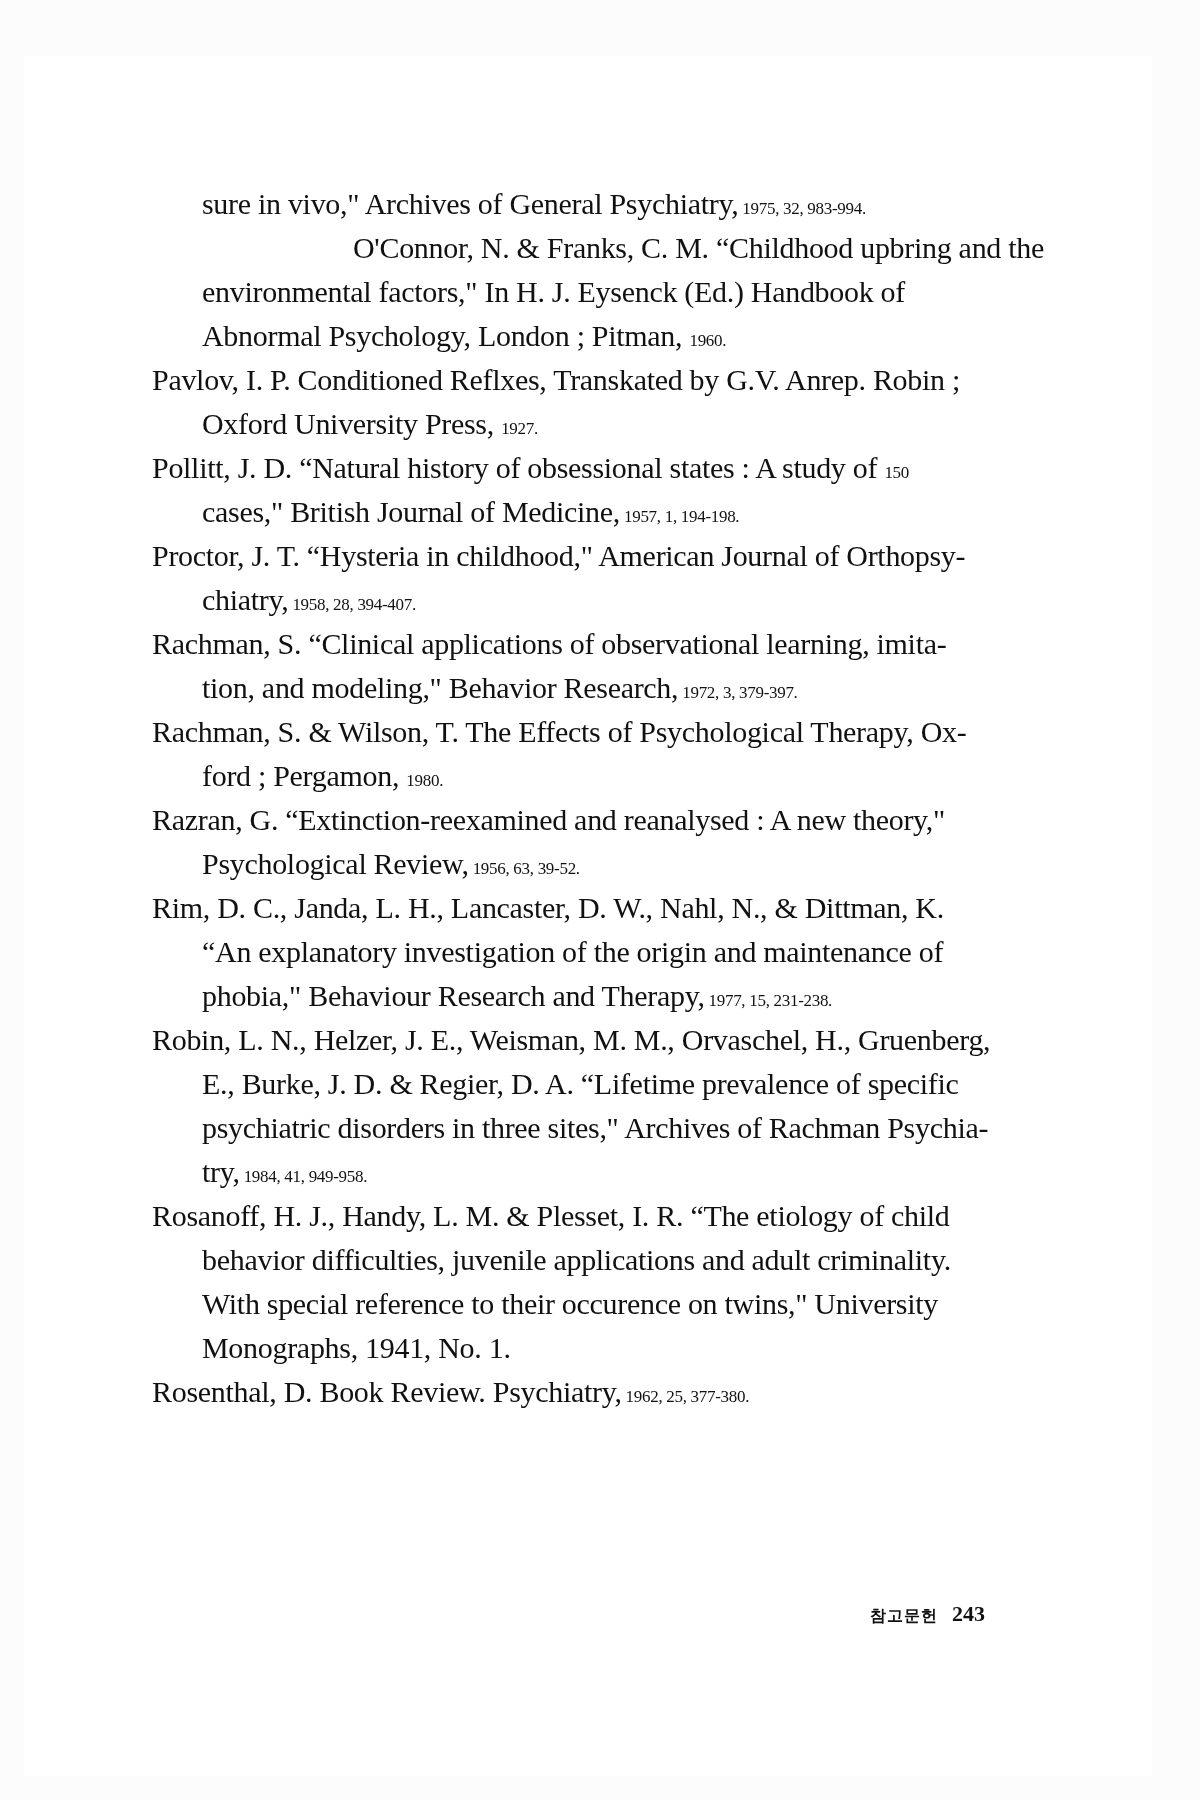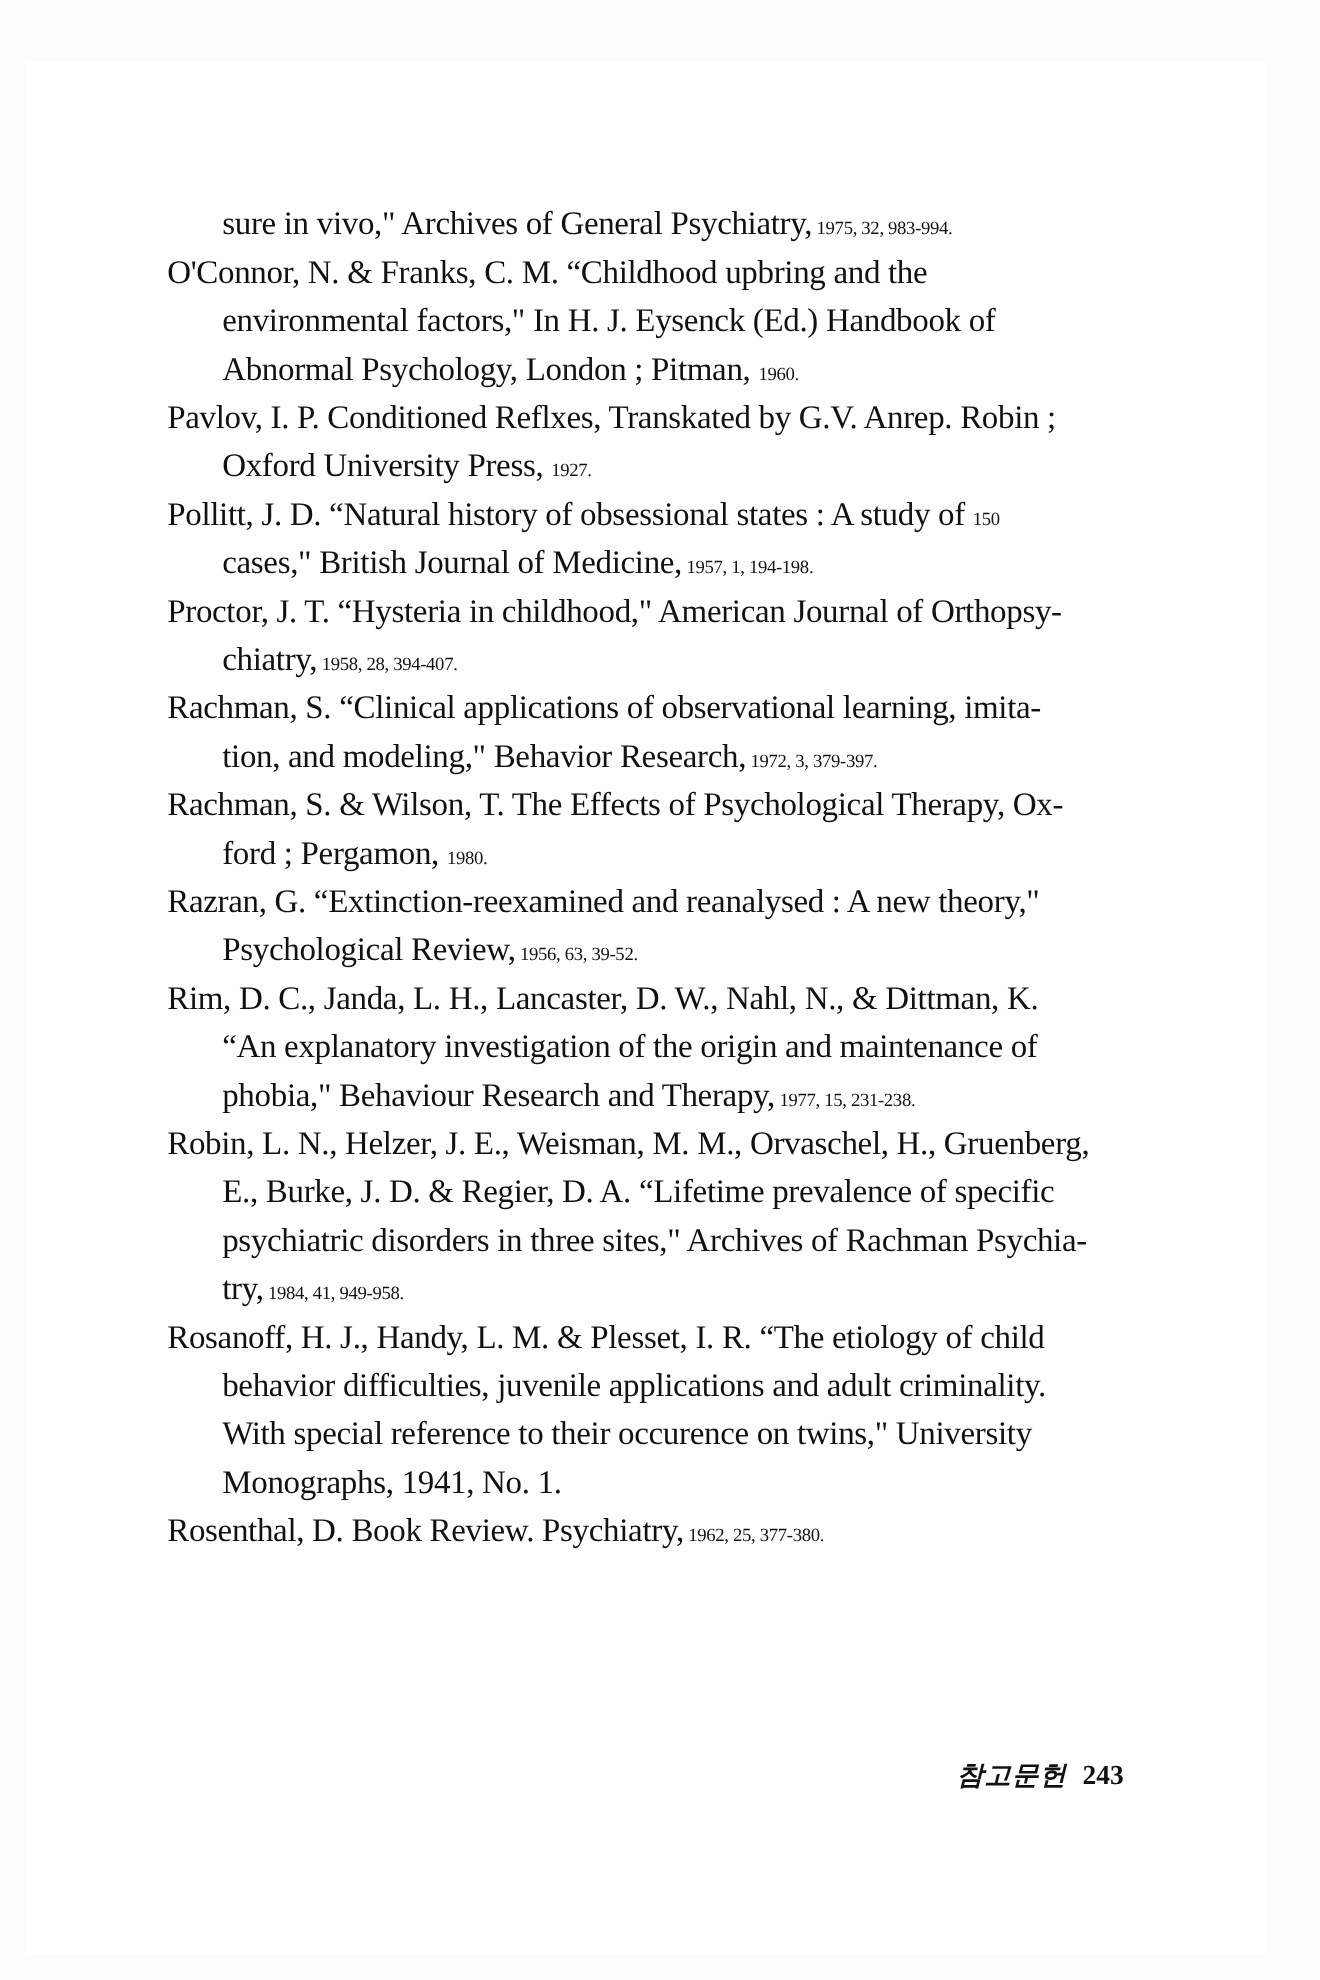--- a/index.html
+++ b/index.html
@@ -33,34 +33,34 @@
     position: absolute;
     white-space: nowrap;
     font-size: 30px;
     line-height: 36px;
     letter-spacing: -0.3px;
   }
   .line.indent { left: 50px; }
   .line.first { left: 0; }
   .line.justify {
     display: flex;
-    justify-content: flex-start;
+    justify-content: flex-end;
   }
   .it { }
   .num { font-size: 17px; }
   .footer {
     position: absolute;
     top: 1598px;
     left: 870px;
     font-size: 26px;
     font-weight: bold;
     white-space: nowrap;
   }
-  .footer .title { font-family: "DejaVu Sans", sans-serif; font-size: 24px; letter-spacing: 1px; font-style: italic; }
-  .footer .pg { margin-left: 14px; font-family: "Liberation Serif", serif; font-size: 25px; }
+  .footer .title { font-family: "DejaVu Sans", sans-serif; font-size: 16px; letter-spacing: 1px; }
+  .footer .pg { margin-left: 14px; font-family: "Liberation Serif", serif; font-size: 22px; }
 </style>
 </head>
 <body>
 
 <div class="page"></div>
 
 <div class="refs">
 
   <div class="line indent" style="top:0px">
     <span>sure in vivo," </span><span class="it">Archives of General Psychiatry,</span><span class="num"> 1975, 32, 983-994.</span>

